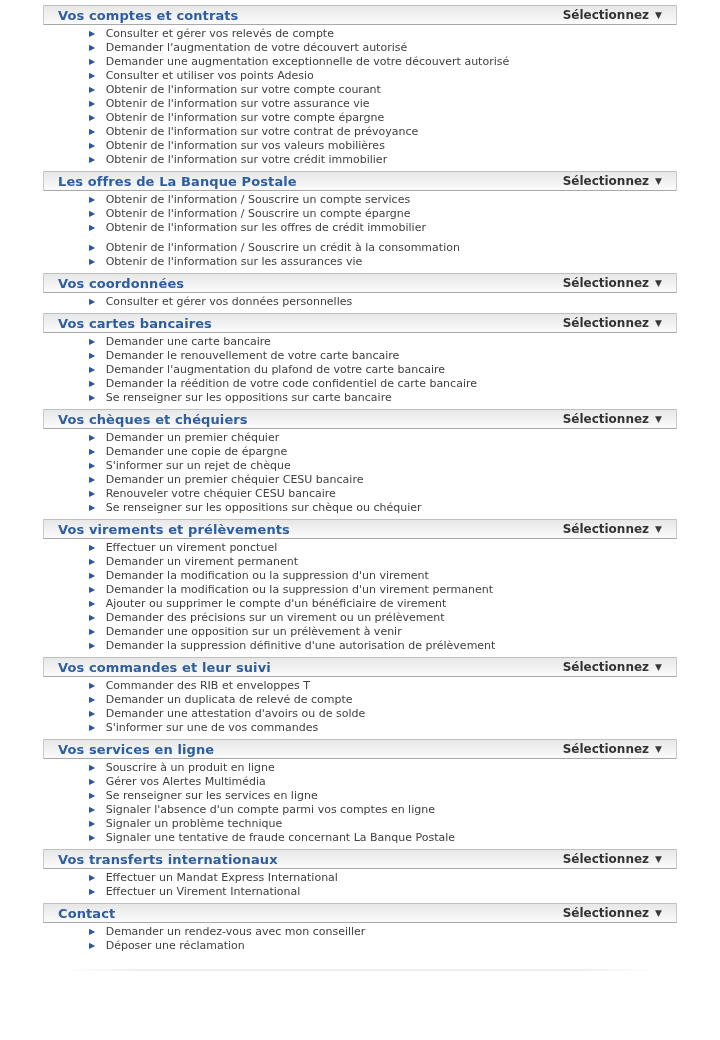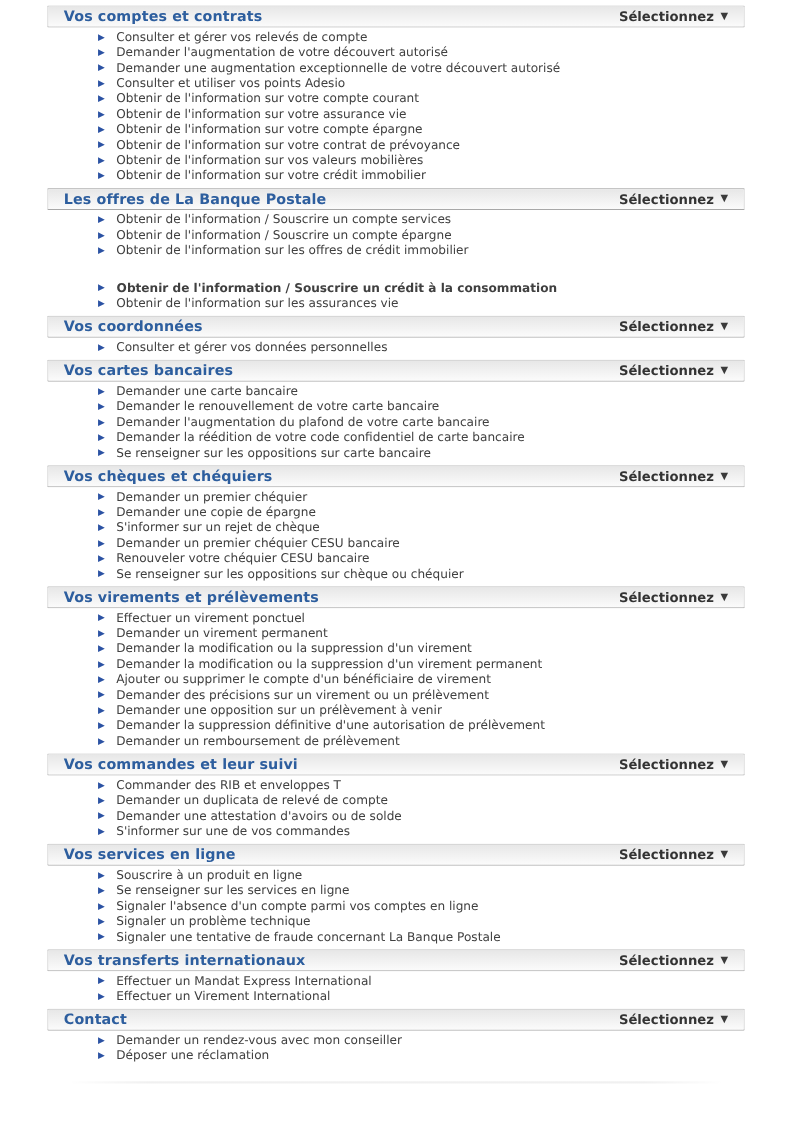--- a/index.html
+++ b/index.html
@@ -62,21 +62,21 @@
   }
   li.item {
     padding-left: 46px;
     line-height: 14px;
     height: 14px;
     font-size: 11px;
     color: #404040;
     white-space: nowrap;
     overflow: hidden;
   }
-  li.item.spaced { margin-top: 20px; font-weight: bold; }
+  li.item.spaced { margin-top: 6px; }
   .bullet {
     color: #2b52a3;
     font-size: 8px;
     margin-right: 7px;
     vertical-align: 1px;
   }
   .item-link {
     color: #404040;
     text-decoration: none;
     cursor: pointer;
@@ -329,24 +329,20 @@
   <li class="item">
     <span class="bullet">▶</span>
     <a class="item-link">Demander une opposition sur un prélèvement à venir</a>
   </li>
 
   <li class="item">
     <span class="bullet">▶</span>
     <a class="item-link">Demander la suppression définitive d'une autorisation de prélèvement</a>
   </li>
 
-  <li class="item">
-    <span class="bullet">▶</span>
-    <a class="item-link">Demander un remboursement de prélèvement</a>
-  </li>
 </ul>
   </div>
 
   <div class="section">
     <div class="bar">
       <a class="title">Vos commandes et leur suivi</a>
       <span class="select">
         <span class="select-label">Sélectionnez</span>
         <span class="caret">▼</span>
       </span>
@@ -381,20 +377,24 @@
         <span class="select-label">Sélectionnez</span>
         <span class="caret">▼</span>
       </span>
     </div>
     <ul class="items">
   <li class="item">
     <span class="bullet">▶</span>
     <a class="item-link">Souscrire à un produit en ligne</a>
   </li>
 
+  <li class="item">
+    <span class="bullet">▶</span>
+    <a class="item-link">Gérer vos Alertes Multimédia</a>
+  </li>
 
   <li class="item">
     <span class="bullet">▶</span>
     <a class="item-link">Se renseigner sur les services en ligne</a>
   </li>
 
   <li class="item">
     <span class="bullet">▶</span>
     <a class="item-link">Signaler l'absence d'un compte parmi vos comptes en ligne</a>
   </li>

